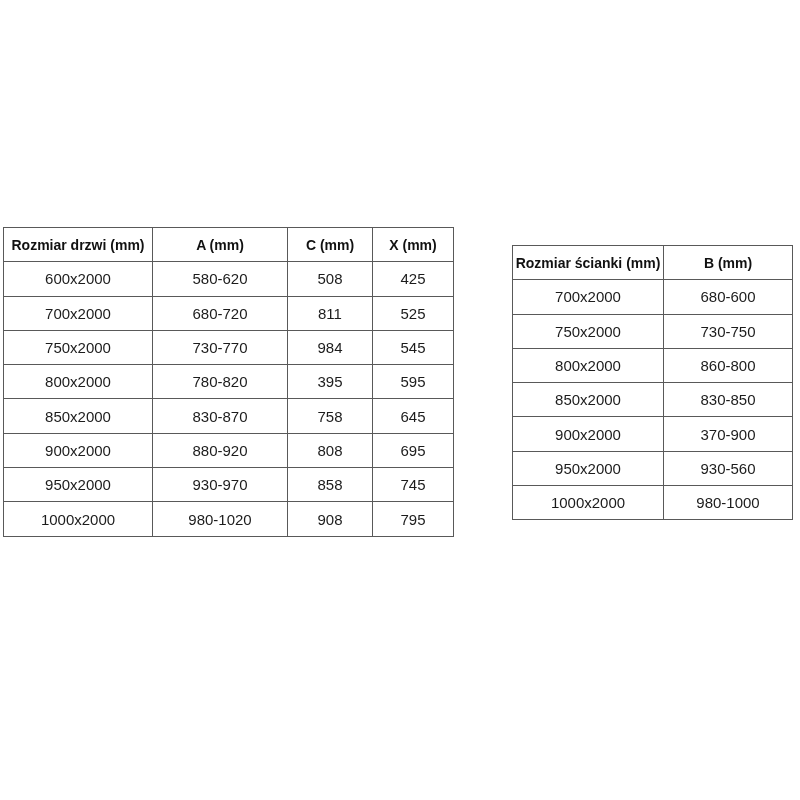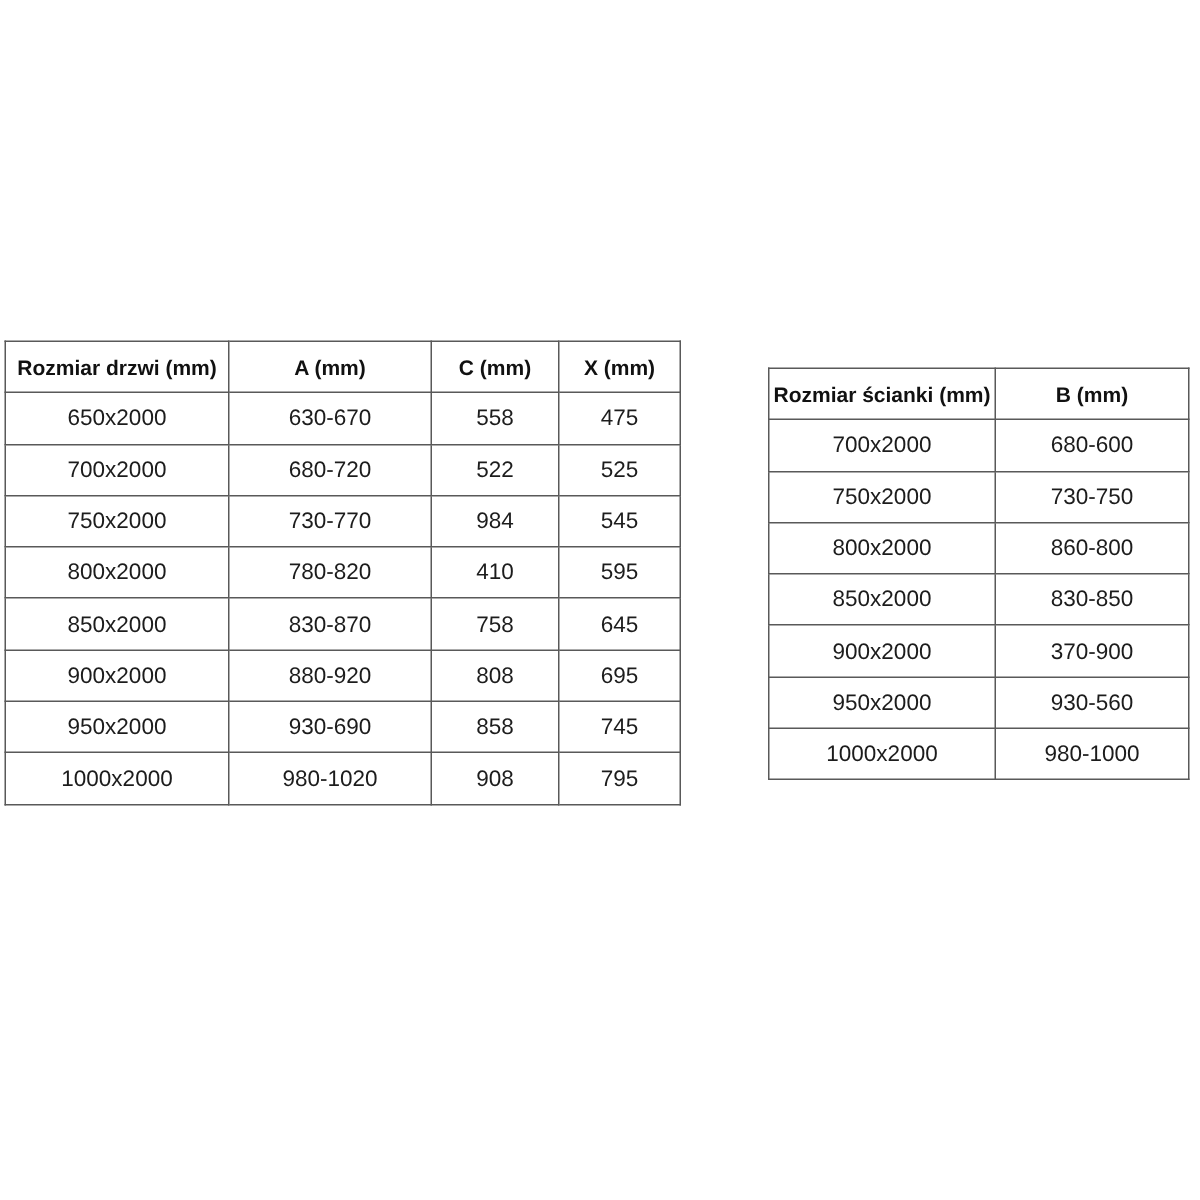--- a/index.html
+++ b/index.html
@@ -63,58 +63,58 @@
 <thead>
       <tr>
         <th>Rozmiar drzwi (mm)</th>
         <th>A (mm)</th>
         <th>C (mm)</th>
         <th>X (mm)</th>
       </tr>
     </thead>
     <tbody>
       <tr>
-        <td>650x2000</td>
-        <td>630-670</td>
-        <td>558</td>
-        <td>475</td>
+        <td>600x2000</td>
+        <td>580-620</td>
+        <td>508</td>
+        <td>425</td>
       </tr>
       <tr>
         <td>700x2000</td>
         <td>680-720</td>
-        <td>522</td>
+        <td>811</td>
         <td>525</td>
       </tr>
       <tr>
         <td>750x2000</td>
         <td>730-770</td>
         <td>984</td>
         <td>545</td>
       </tr>
       <tr>
         <td>800x2000</td>
         <td>780-820</td>
-        <td>410</td>
+        <td>395</td>
         <td>595</td>
       </tr>
       <tr>
         <td>850x2000</td>
         <td>830-870</td>
         <td>758</td>
         <td>645</td>
       </tr>
       <tr>
         <td>900x2000</td>
         <td>880-920</td>
         <td>808</td>
         <td>695</td>
       </tr>
       <tr>
         <td>950x2000</td>
-        <td>930-690</td>
+        <td>930-970</td>
         <td>858</td>
         <td>745</td>
       </tr>
       <tr>
         <td>1000x2000</td>
         <td>980-1020</td>
         <td>908</td>
         <td>795</td>
       </tr>
     </tbody>

